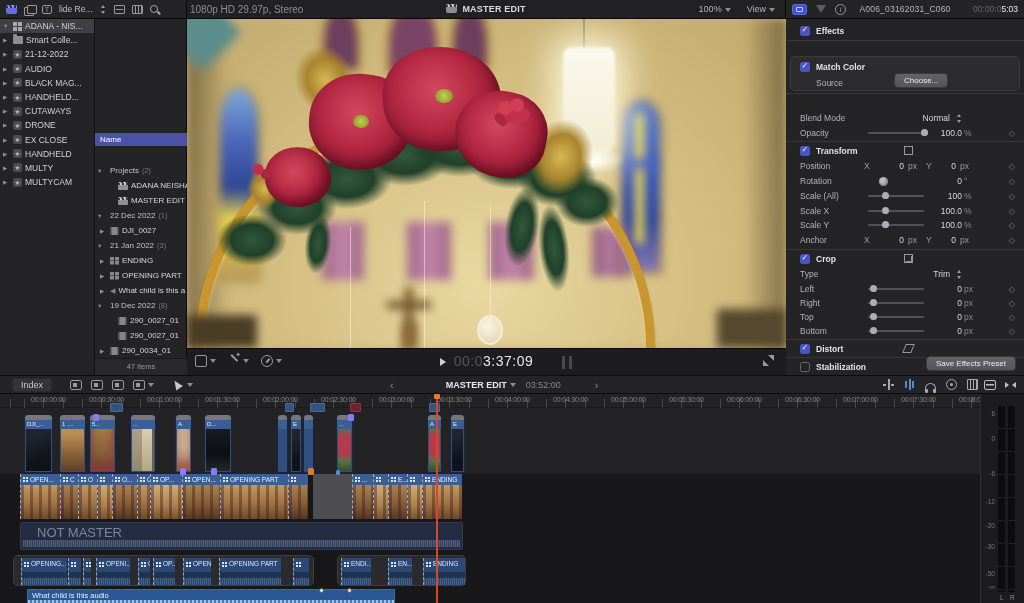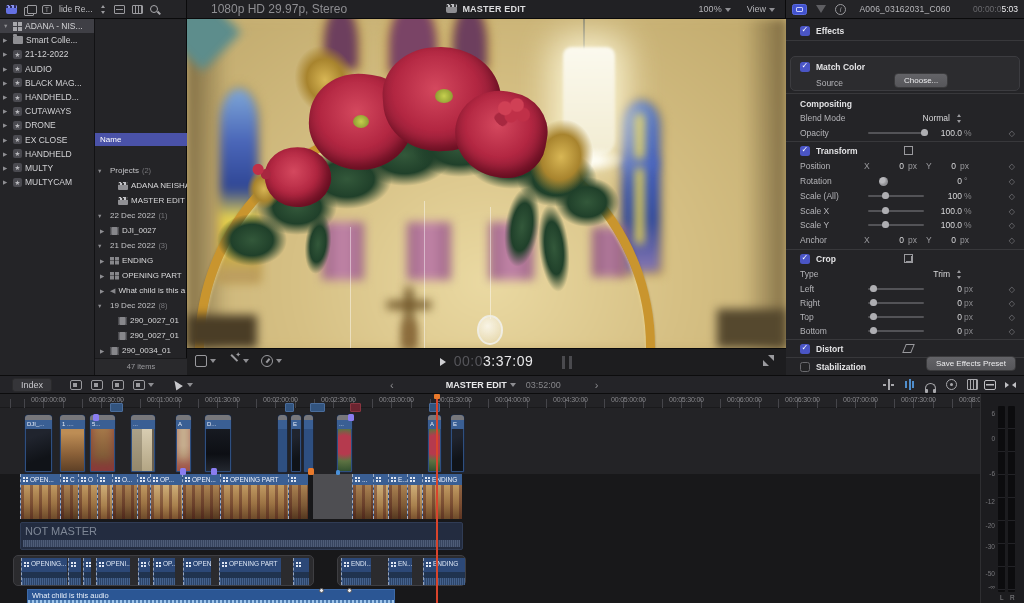--- a/index.html
+++ b/index.html
@@ -4,21 +4,21 @@
 <style>
 *{margin:0;padding:0;box-sizing:border-box}
 html,body{background:#0e0e10}
 body{width:1024px;height:603px;position:relative;overflow:hidden;font-family:"Liberation Sans",sans-serif;color:#c8c8cc}
 .abs{position:absolute}
 
 #topbar{position:absolute;left:0;top:0;width:1024px;height:19px;background:#212124;border-bottom:1px solid #0a0a0b;display:flex;z-index:30}
 .tb-left{width:187px;display:flex;align-items:center;gap:7px;padding:0 6px;border-right:1px solid #0a0a0b;background:#242427}
 .tb-viewer{width:599px;display:flex;align-items:center;position:relative;border-right:1px solid #0a0a0b;background:#212124}
 .tb-insp{width:238px;display:flex;align-items:center;padding:0 6px;background:#242427;position:relative}
-.fmt{font-size:12px;color:#8e8e92;margin-left:24px}
+.fmt{font-size:10px;color:#8e8e92;margin-left:3px}
 .vt-center{position:absolute;left:0;right:0;text-align:center;font-size:9px;color:#dcdcde;font-weight:bold;letter-spacing:.2px}
 .vt-right{position:absolute;right:10px;font-size:9px;color:#b4b4b8;display:flex;gap:16px;align-items:center}
 .chev{display:inline-block;width:0;height:0;border-left:3px solid transparent;border-right:3px solid transparent;border-top:4px solid #8e8e92;margin-left:3px;vertical-align:middle}
 .ic-clap{width:11px;height:9px;background:#6470e2;border-radius:2px;position:relative}
 .ic-clap::before{content:"";position:absolute;left:0;top:0;width:11px;height:3px;background:repeating-linear-gradient(70deg,#2a2a60 0 2px,#8a93ee 2px 4px);border-radius:2px 2px 0 0}
 .ic-clap.gray{background:#8e8e92}.ic-clap.gray::before{background:repeating-linear-gradient(70deg,#3a3a3c 0 2px,#c0c0c4 2px 4px)}
 .ic-stack{width:11px;height:9px;position:relative}
 .ic-stack::before,.ic-stack::after{content:"";position:absolute;width:8px;height:7px;border:1px solid #9a9a9e;border-radius:1px}
 .ic-stack::before{left:0;top:2px}.ic-stack::after{left:3px;top:0;background:#242427}
 .ic-t{width:10px;height:9px;border:1px solid #9a9a9e;border-radius:2px;font-size:7px;color:#9a9a9e;text-align:center;line-height:7px}
@@ -161,21 +161,21 @@
 .pclip{position:absolute;top:80px;height:45px;overflow:hidden;background:#2e4f80;border-left:1px dashed rgba(255,255,255,.55)}
 .pc-label{height:11px;background:#3a5f94;font-size:6.5px;color:#eef2fa;line-height:11px;padding-left:2px;white-space:nowrap;overflow:hidden;display:flex;align-items:center;gap:2px}
 .gicon{flex:0 0 auto;width:5px;height:5px;background:linear-gradient(#dfe6f2 0 0) 0 0/2px 2px no-repeat,linear-gradient(#dfe6f2 0 0) 3px 0/2px 2px no-repeat,linear-gradient(#dfe6f2 0 0) 0 3px/2px 2px no-repeat,linear-gradient(#dfe6f2 0 0) 3px 3px/2px 2px no-repeat}
 .pc-thumb{position:absolute;left:0;right:0;top:11px;bottom:0}
 .pt-a{background:linear-gradient(180deg,#c19a62 0,#9c7344 55%,#6d4a2a)}
 .pt-b{background:linear-gradient(180deg,#ab8252 0,#7e5a36 60%,#54371f)}
 .pt-c{background:linear-gradient(180deg,#cfae78 0,#a9814e 60%,#7a522e)}
 .pt-a::after,.pt-b::after,.pt-c::after{content:"";position:absolute;inset:0;background:repeating-linear-gradient(90deg,rgba(70,20,22,.4) 0 3px,transparent 3px 9px)}
 .gapclip{position:absolute;left:313px;top:80px;width:39px;height:45px;background:#4e4e52}
 .notmaster{position:absolute;left:20px;top:128px;width:443px;height:28px;background:#232c40;border-radius:2px;border:1px solid #303c55}
-.nm-label{font-size:11px;color:#7e8796;padding:2px 0 0 4px;display:block}
+.nm-label{font-size:13px;color:#7e8796;padding:2px 0 0 16px;display:block}
 .nm-wave{position:absolute;left:2px;right:2px;bottom:2px;height:7px;background:repeating-linear-gradient(90deg,#4e5c77 0 1px,#37445e 1px 2px)}
 .story{position:absolute;top:161px;height:31px;background:#2b2b2e;border:1px solid #3e3e42;border-radius:5px}
 .sclip{position:absolute;top:2px;height:27px;background:#2c4877;border-left:1px dashed rgba(255,255,255,.5);overflow:hidden}
 .sc-label{height:12px;font-size:6.5px;color:#dde6f4;line-height:12px;display:flex;align-items:center;gap:2px;padding-left:2px;white-space:nowrap}
 .sc-wave{position:absolute;left:0;right:0;bottom:0;height:13px;background:#20334f}
 .sc-wave::after{content:"";position:absolute;left:0;right:0;bottom:0;height:7px;background:repeating-linear-gradient(90deg,#44618c 0 1px,#2c4468 1px 2px)}
 .audioclip{position:absolute;left:27px;top:195px;width:368px;height:14px;background:#2b5694;border:1px solid #3d6aa8;border-bottom:none}
 .ac-label{font-size:7.5px;color:#e8f0fa;padding-left:4px;line-height:11px;display:block}
 .ac-wave{position:absolute;left:0;right:0;bottom:-1px;height:4px;background:repeating-linear-gradient(90deg,#9cc2e8 0 2px,#4d7cb2 2px 4px)}
 .fade{position:absolute;width:5px;height:5px;border-radius:50%;background:#f0f0f2;border:1px solid #55555a;top:-2px}
@@ -339,21 +339,21 @@
         <div class="brow" style="padding-left: 5px;">
           <span class="bdisc">▶</span>
           <span class="bicon ic-clip2"></span>
           <span class="blabel">DJI_0027</span>
           <span class="bcount"></span>
         </div>
 
         <div class="brow grp" style="padding-left: 2px;">
           <span class="bdisc">▼</span>
           <span class="bicon"></span>
-          <span class="blabel">21 Dec 2022</span>
+          <span class="blabel">21 Jan 2022</span>
           <span class="bcount">(3)</span>
         </div>
 
         <div class="brow" style="padding-left: 5px;">
           <span class="bdisc">▶</span>
           <span class="bicon ic-mc"></span>
           <span class="blabel">ENDING</span>
           <span class="bcount"></span>
         </div>
 
@@ -496,23 +496,20 @@
     <div class="ipanel"></div>
     <div class="irow" style="top:41px">
       <span class="cb"></span>
         <span class="hd">Match Color</span>
     </div>
     <div class="irow" style="top:57px">
       <span style="padding-left:16px">Source</span>
       <button class="btn choosebtn">Choose...</button>
     </div>
     <div class="idiv" style="top:74px"></div>
-    <div class="irow" style="top:78px">
-        <span class="hd">Compositing</span>
-      </div>
     <div class="irow" style="top:92px">
       <span>Blend Mode</span>
       <span class="vwrap" style="left:100px;width:64px">Normal</span>
       <span class="updn" style="position:absolute;left:170px;top:3px"></span>
     </div>
     <div class="irow" style="top:107px">
       <span>Opacity</span>
       <span class="track"></span>
         <span class="thumb" style="left:135px"></span>
       <span class="vwrap">100.0</span>

